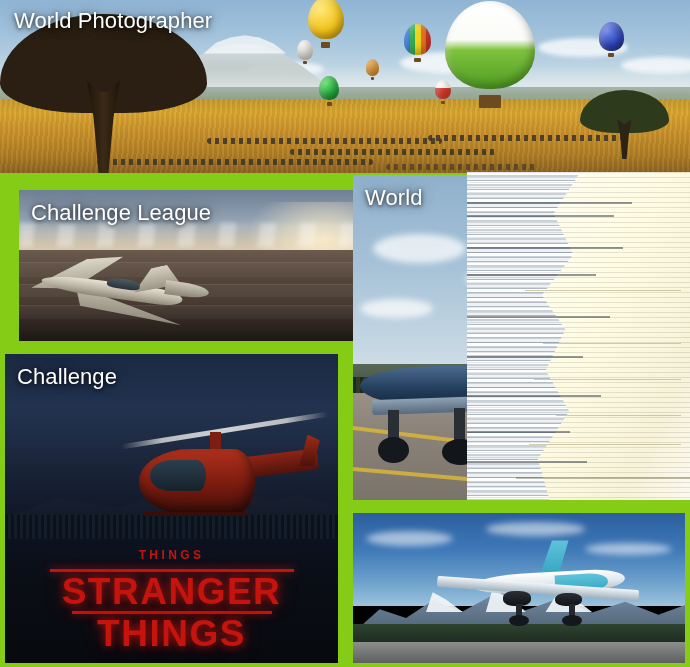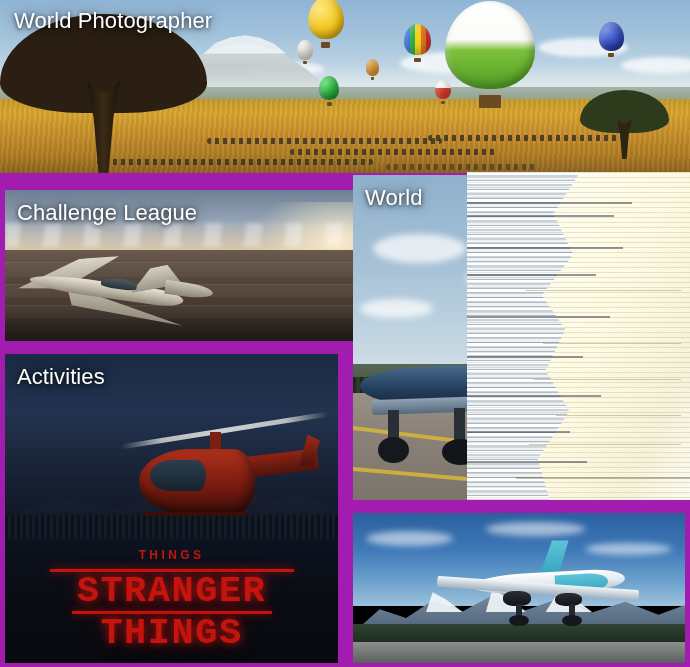--- a/index.html
+++ b/index.html
@@ -1,17 +1,17 @@
 <!DOCTYPE html>
 <html><head>
 <meta charset="utf-8">
 <style>
   html,body{margin:0;padding:0;background:#000;}
   body{width:690px;height:667px;overflow:hidden;font-family:"Liberation Sans",sans-serif;}
-  #root{position:relative;width:690px;height:667px;background:#a21caf;}
+  #root{position:relative;width:690px;height:667px;background:#84cc16;}
 
   .tile{position:absolute;overflow:hidden;background:#000;}
   .tile-label{
     position:absolute;color:#fff;font-size:22px;font-weight:400;
     letter-spacing:.1px;white-space:nowrap;
     text-shadow:0 1px 4px rgba(0,0,0,.75),0 0 12px rgba(0,0,0,.5);
     z-index:30;
   }
   .art{position:absolute;inset:0;}
 
@@ -43,21 +43,21 @@
     box-shadow:inset -3px -4px 8px rgba(0,0,0,.28),inset 3px 3px 6px rgba(255,255,255,.3);}
   .balloon .bsk{position:absolute;left:38%;bottom:0;width:24%;height:12%;background:#6b4b22;border-radius:1px;}
   .tree{position:absolute;}
   .tree .canopy{position:absolute;width:100%;height:62%;background:#2a1f12;
     border-radius:50% 50% 40% 40%/70% 70% 30% 30%;filter:blur(.4px);}
   .tree .trunk{position:absolute;left:42%;bottom:0;width:16%;height:58%;
     background:linear-gradient(90deg,#1d1509,#3b2a16,#1d1509);
     clip-path:polygon(35% 100%,20% 40%,0% 0%,40% 12%,60% 12%,100% 0%,80% 40%,65% 100%);}
 
   
-  #challenge{left:5px;top:190px;width:379px;height:151px;padding-left:36px;}
+  #challenge{left:19px;top:190px;width:379px;height:151px;}
   .cl-sky{position:absolute;left:0;top:0;width:100%;height:45%;
     background:linear-gradient(#6e7f95 0%,#93a3b4 45%,#c9bca6 78%,#e8d6b4 100%);}
   .cl-sun{position:absolute;right:6%;top:8%;width:34%;height:62%;
     background:radial-gradient(ellipse at 60% 40%,rgba(255,238,200,.85),rgba(255,220,160,0) 70%);}
   .cl-cloudband{position:absolute;left:0;top:22%;width:100%;height:16%;
     background:repeating-linear-gradient(96deg,rgba(255,255,255,.5) 0 16px,rgba(255,255,255,.12) 16px 40px);
     filter:blur(2px);opacity:.8;}
   .cl-canyon{position:absolute;left:0;top:40%;width:100%;height:60%;
     background:linear-gradient(#6b5a4e 0%,#57483d 25%,#4a3c33 55%,#3a2f28 100%);}
   .cl-ridge{position:absolute;background:rgba(255,255,255,.045);
@@ -150,21 +150,21 @@
   .heli .rot{position:absolute;left:-6%;top:6%;width:112%;height:5%;
     background:linear-gradient(90deg,rgba(190,190,190,0),#b9bcbe 20%,#cfd2d4 50%,#b9bcbe 80%,rgba(190,190,190,0));
     border-radius:3px;transform:rotate(-9deg);}
   .heli .mast{position:absolute;left:42%;top:10%;width:6%;height:24%;background:#7c1e12;}
   .heli .skid{position:absolute;left:6%;top:86%;width:56%;height:4%;background:#3a0e08;border-radius:2px;}
 
   .st-logo{position:absolute;left:0;bottom:9px;width:100%;text-align:center;z-index:20;}
   .st-netflix{color:#c5140e;font-size:12px;font-weight:bold;letter-spacing:3.4px;
     font-family:"Liberation Sans",sans-serif;margin-bottom:3px;}
   .st-title{display:inline-block;padding:2px 0;}
-  .st-word{color:#c5140e;font-family:Liberation Mono, monospace;font-weight:bold;
+  .st-word{color:#c5140e;font-family:Liberation Sans, sans-serif;font-weight:bold;
     letter-spacing:1.5px;line-height:.96;
     text-shadow:0 0 9px rgba(197,20,14,.85),0 0 20px rgba(197,20,14,.45);}
   .st-w1{font-size:37px;}
   .st-w2{font-size:37px;}
   .st-bar{height:3px;background:#c5140e;box-shadow:0 0 8px rgba(197,20,14,.8);margin:2px auto;}
 
   
   #freeflight{left:353px;top:513px;width:332px;height:150px;}
   .ff-sky{position:absolute;left:0;top:0;width:100%;height:62%;
     background:linear-gradient(#2b5f9e 0%,#3f79b8 40%,#6fa3cd 75%,#9dc2dd 100%);}
@@ -346,21 +346,21 @@
       <div class="heli">
         <div class="rot"></div>
           <div class="mast"></div>
         <div class="boom"></div>
           <div class="tailf"></div>
         <div class="cab"></div>
           <div class="glass"></div>
           <div class="skid"></div>
       </div>
     </div>
-    <div class="tile-label" style="left:12px;top:10px;">Activities</div>
+    <div class="tile-label" style="left:12px;top:10px;">Challenge</div>
 
     <div class="st-logo">
       <div class="st-netflix">THINGS</div>
       <div class="st-title">
         <div class="st-bar" style="width:244px;"></div>
         <div class="st-word st-w1">STRANGER</div>
         <div class="st-bar" style="width:200px;"></div>
         <div class="st-word st-w2">THINGS</div>
       </div>
     </div>

